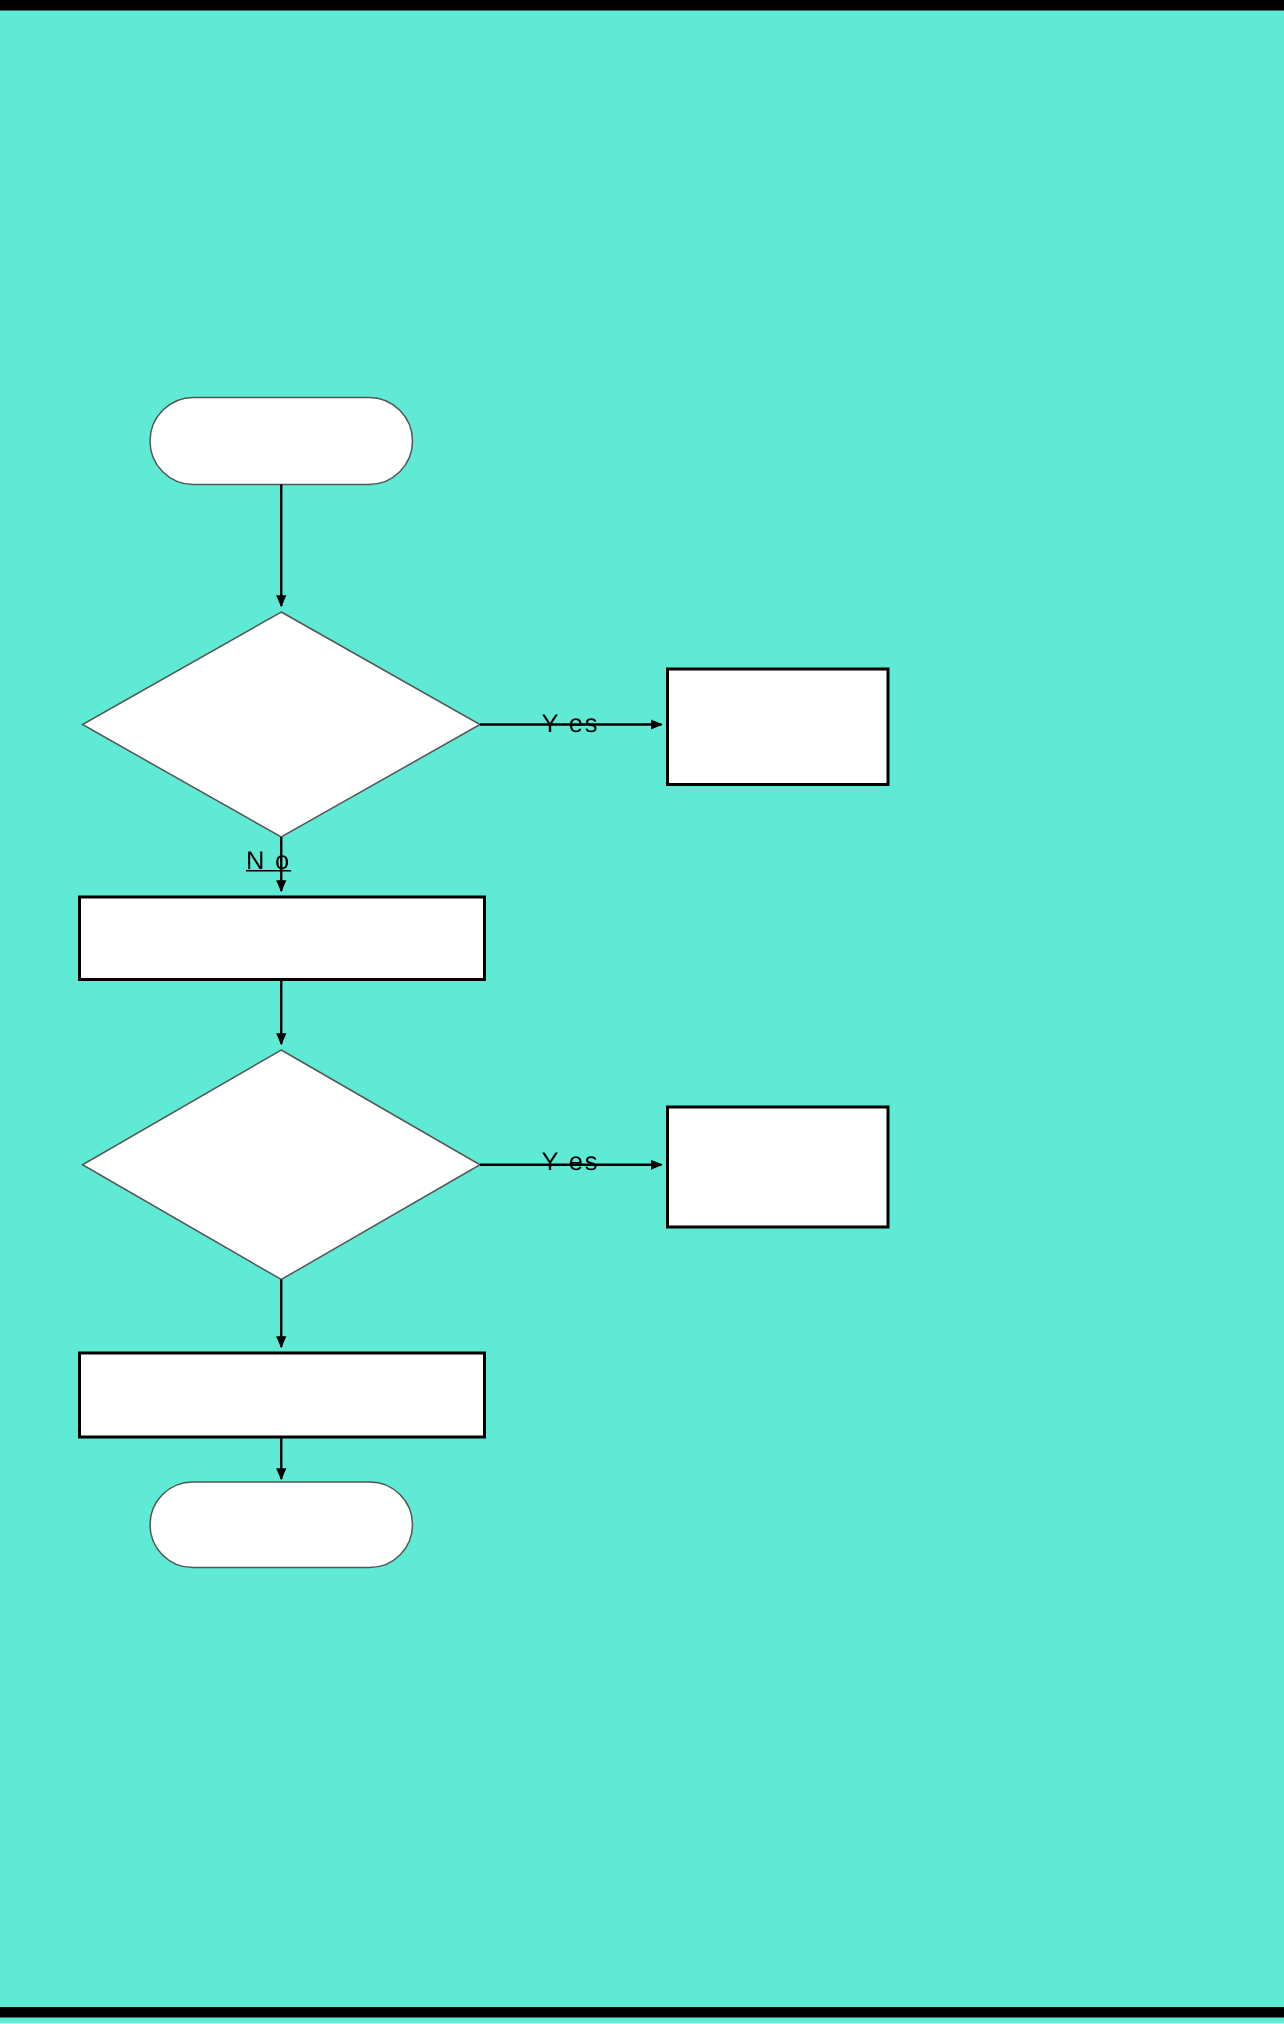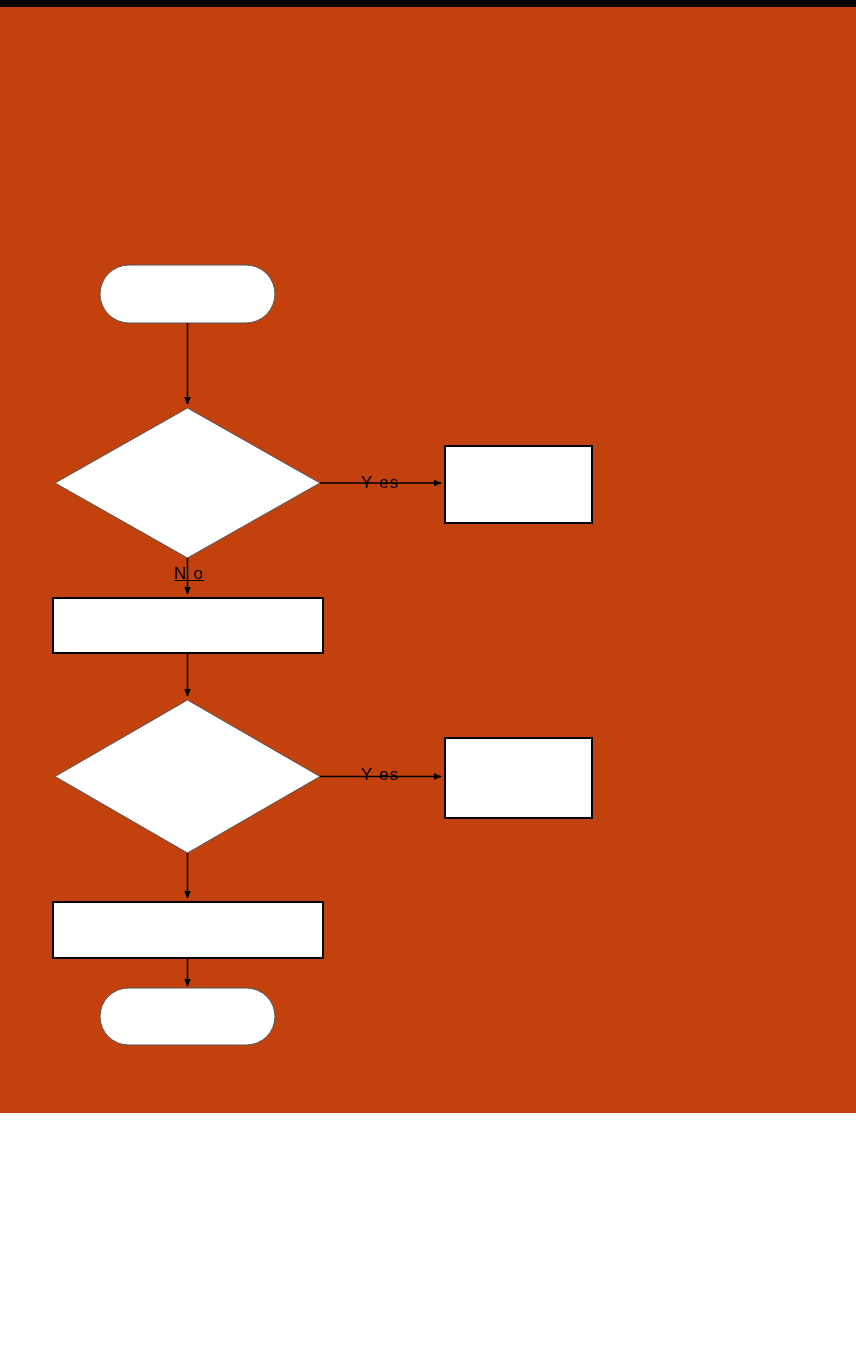--- a/index.html
+++ b/index.html
@@ -7,22 +7,22 @@
     margin: 0;
     padding: 0;
     background: #ffffff;
   }
   body {
     font-family: "Liberation Sans", sans-serif;
   }
   #page {
     position: relative;
     width: 856px;
-    height: 1113px;
-    background: #c2410c;
+    height: 1349px;
+    background: #5eead4;
     overflow: hidden;
   }
   .rule-top {
     position: absolute;
     left: 0;
     top: 0;
     width: 856px;
     height: 7px;
     background: #000000;
   }
@@ -45,21 +45,21 @@
     position: absolute;
     font-family: "Liberation Sans", sans-serif;
     font-size: 17px;
     color: #000000;
     letter-spacing: 1.2px;
     white-space: nowrap;
     line-height: 1;
   }
   #label-yes-1 { left: 361px; top: 474px; }
   #label-yes-2 { left: 361px; top: 766px; }
-  #label-no-1  { left: 174px; top: 565px; text-decoration: underline; }
+  #label-no-1  { left: 164px; top: 565px; text-decoration: underline; }
 </style>
 </head>
 <body>
 
 <div id="page">
 
   <div class="rule-top"></div>
 
   <svg id="flow-canvas" viewBox="0 0 856 1349" width="856" height="1349" xmlns="http://www.w3.org/2000/svg">
 

